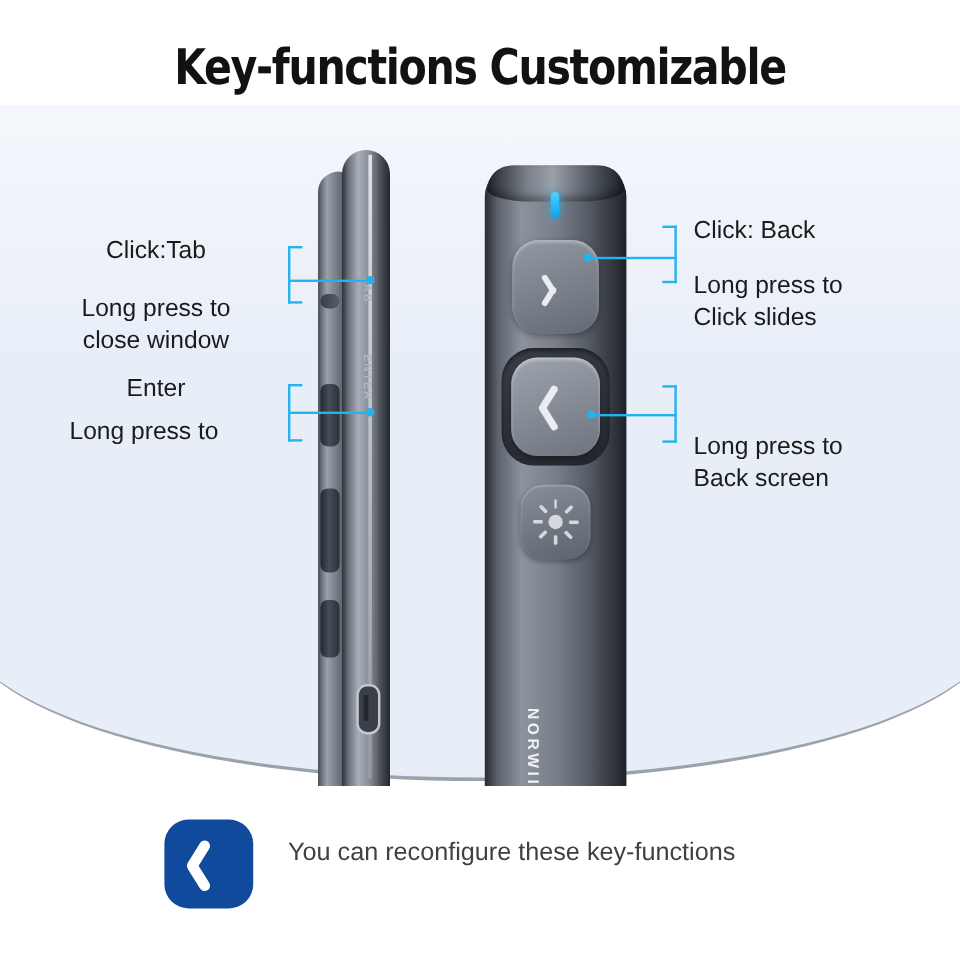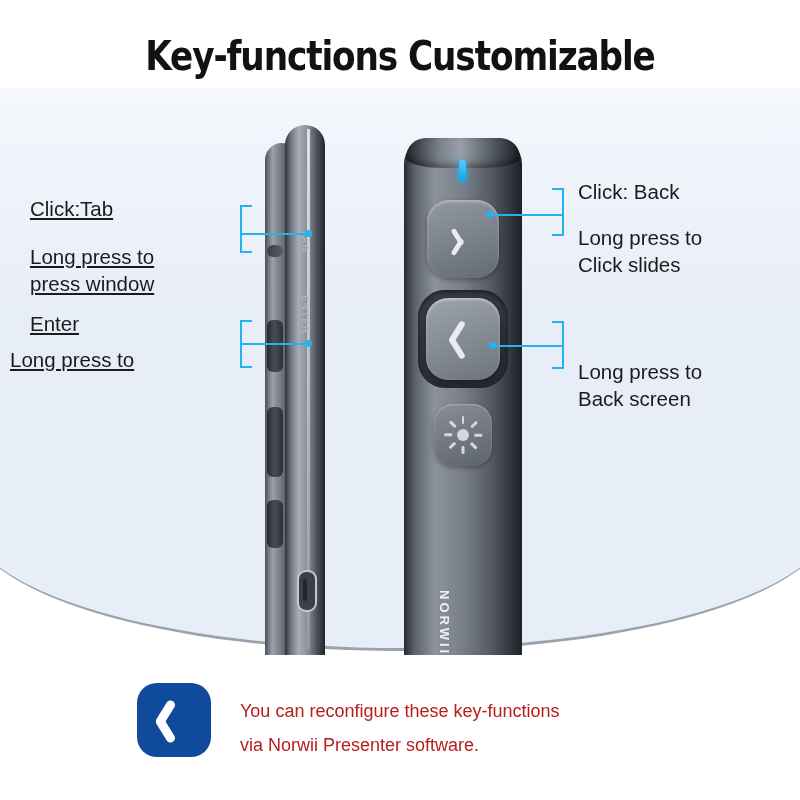--- a/index.html
+++ b/index.html
@@ -28,21 +28,21 @@
   .title{
     position:absolute;left:0;top:32px;width:800px;text-align:center;
     font-family:"DejaVu Sans Condensed","Liberation Sans",sans-serif;
     font-weight:bold;font-size:41px;letter-spacing:-1.2px;color:#121212;
     transform:scaleX(.93);transform-origin:center;
   }
 
   
   .anno{position:absolute;color:#1b1b1b;font-size:20.5px;line-height:27px;white-space:nowrap;}
   .anno.r{text-align:right;}
-  .anno.l{text-align:left;text-decoration:underline;}
+  .anno.l{text-align:center;}
 
   
   .cx{position:absolute;background:#25b3f0;}
   .dot{position:absolute;width:7px;height:7px;border-radius:50%;background:#25b3f0;}
 
   
   .side-wrap{position:absolute;left:255px;top:125px;width:80px;height:530px;}
   .side-back{
     position:absolute;left:10px;top:18px;width:34px;height:512px;
     border-radius:17px 17px 0 0;
@@ -125,22 +125,22 @@
     transform:rotate(90deg);transform-origin:left top;white-space:nowrap;
   }
 
   
   .foot-icon{
     position:absolute;left:137px;top:683px;width:74px;height:74px;border-radius:20px;
     background:#104a9c;
   }
   .foot-chev i{position:absolute;display:block;background:#fff;border-radius:5px;}
   .foot-text{
-    position:absolute;left:240px;top:694px;color:#b91c1c;
-    font-size:18px;line-height:34px;
+    position:absolute;left:240px;top:694px;color:#404040;
+    font-size:21px;line-height:34px;
   }
 </style>
 </head>
 <body>
 
 <div id="stage">
 
   <div class="panel">
     <div class="panel-sheen"></div>
 
@@ -195,21 +195,21 @@
         <div class="ray" style="transform:rotate(270deg);"></div>
         <div class="ray" style="transform:rotate(315deg);"></div>
       </div>
     </div>
 
     <div class="brand">NORWII</div>
   </div>
 
   <div class="anno l" style="left:30px;top:195px;width:200px;">Click:Tab</div>
   <div class="anno l" style="left:30px;top:243px;width:200px;">Long press to</div>
-  <div class="anno l" style="left:30px;top:270px;width:200px;">press window</div>
+  <div class="anno l" style="left:30px;top:270px;width:200px;">close window</div>
 
   <div class="anno l" style="left:30px;top:310px;width:200px;">Enter</div>
   <div class="anno l" style="left:10px;top:346px;width:220px;">Long press to</div>
 
   <div class="cx" style="left:240px;top:205px;width:2px;height:48px;"></div>
   <div class="cx" style="left:240px;top:205px;width:12px;height:2px;"></div>
   <div class="cx" style="left:240px;top:251px;width:12px;height:2px;"></div>
   <div class="cx" style="left:240px;top:233px;width:68px;height:2px;"></div>
   <div class="dot" style="left:305px;top:230px;"></div>
 
@@ -239,16 +239,15 @@
   <div class="dot" style="left:489px;top:342px;"></div>
 
   <div class="foot-icon">
     <div class="foot-chev" style="position:absolute;left:24px;top:16px;width:28px;height:42px;">
       <i style="left:0px;top:0px;width:9px;height:28px;transform:rotate(32deg);"></i>
       <i style="left:0px;top:17px;width:9px;height:28px;transform:rotate(-32deg);"></i>
     </div>
   </div>
   <div class="foot-text">
     <div>You can reconfigure these key-functions</div>
-    <div>via Norwii Presenter software.</div>
   </div>
 
 </div>
 
 </body></html>

